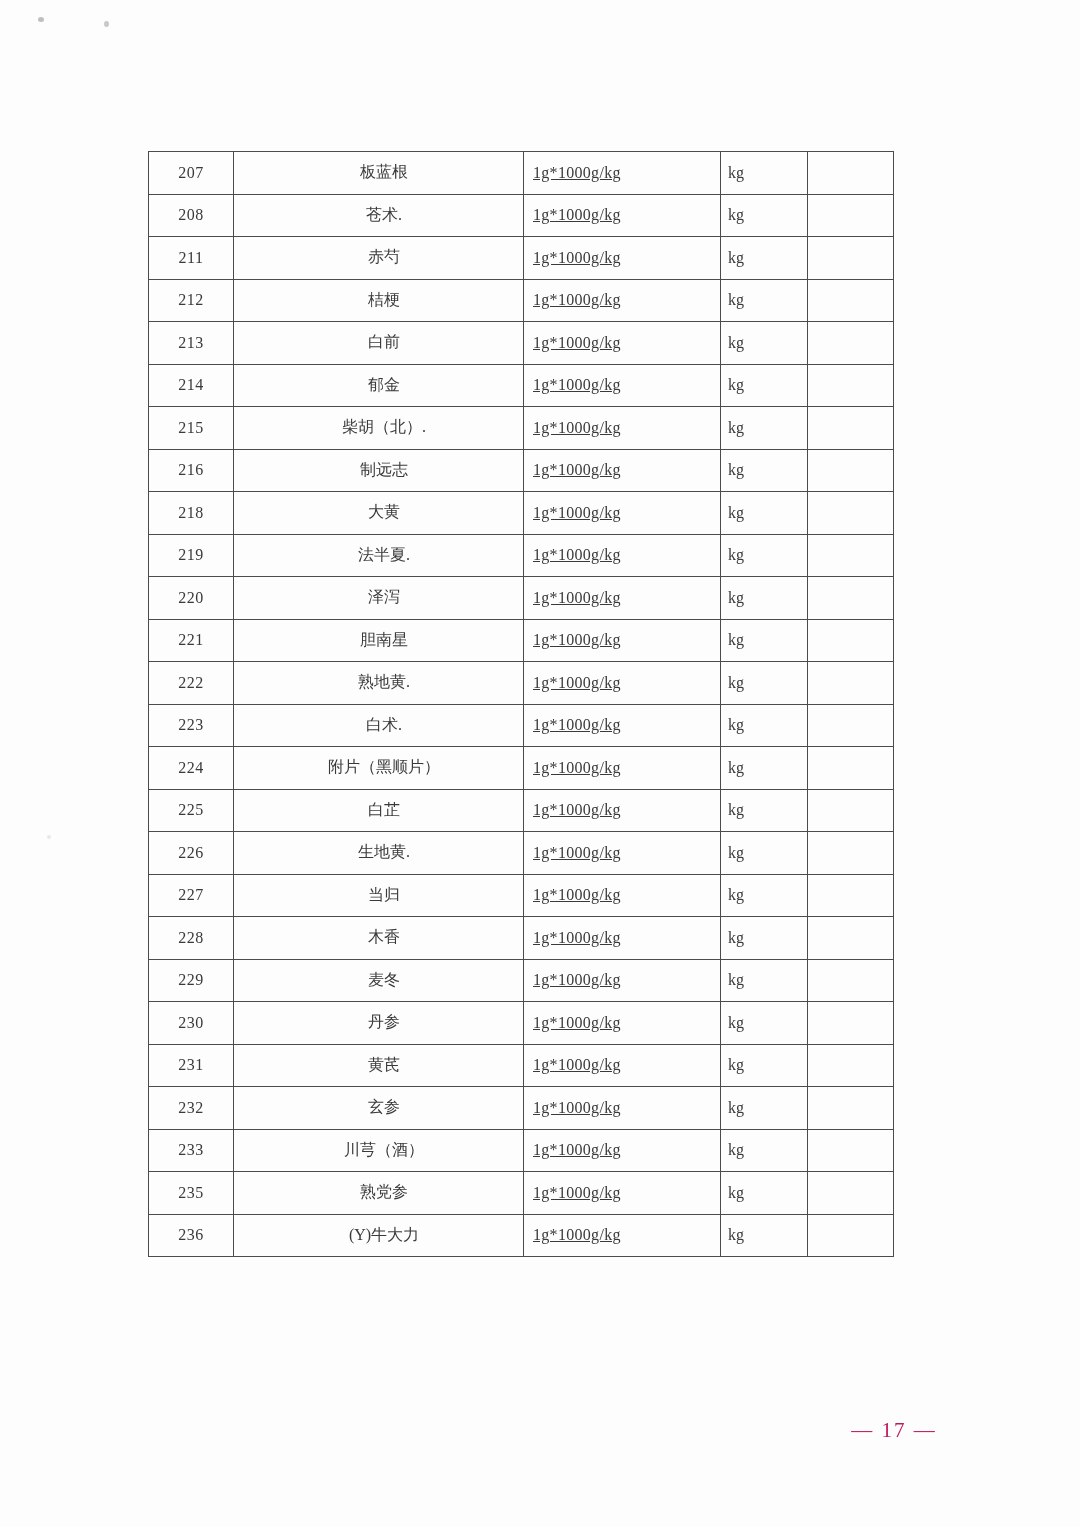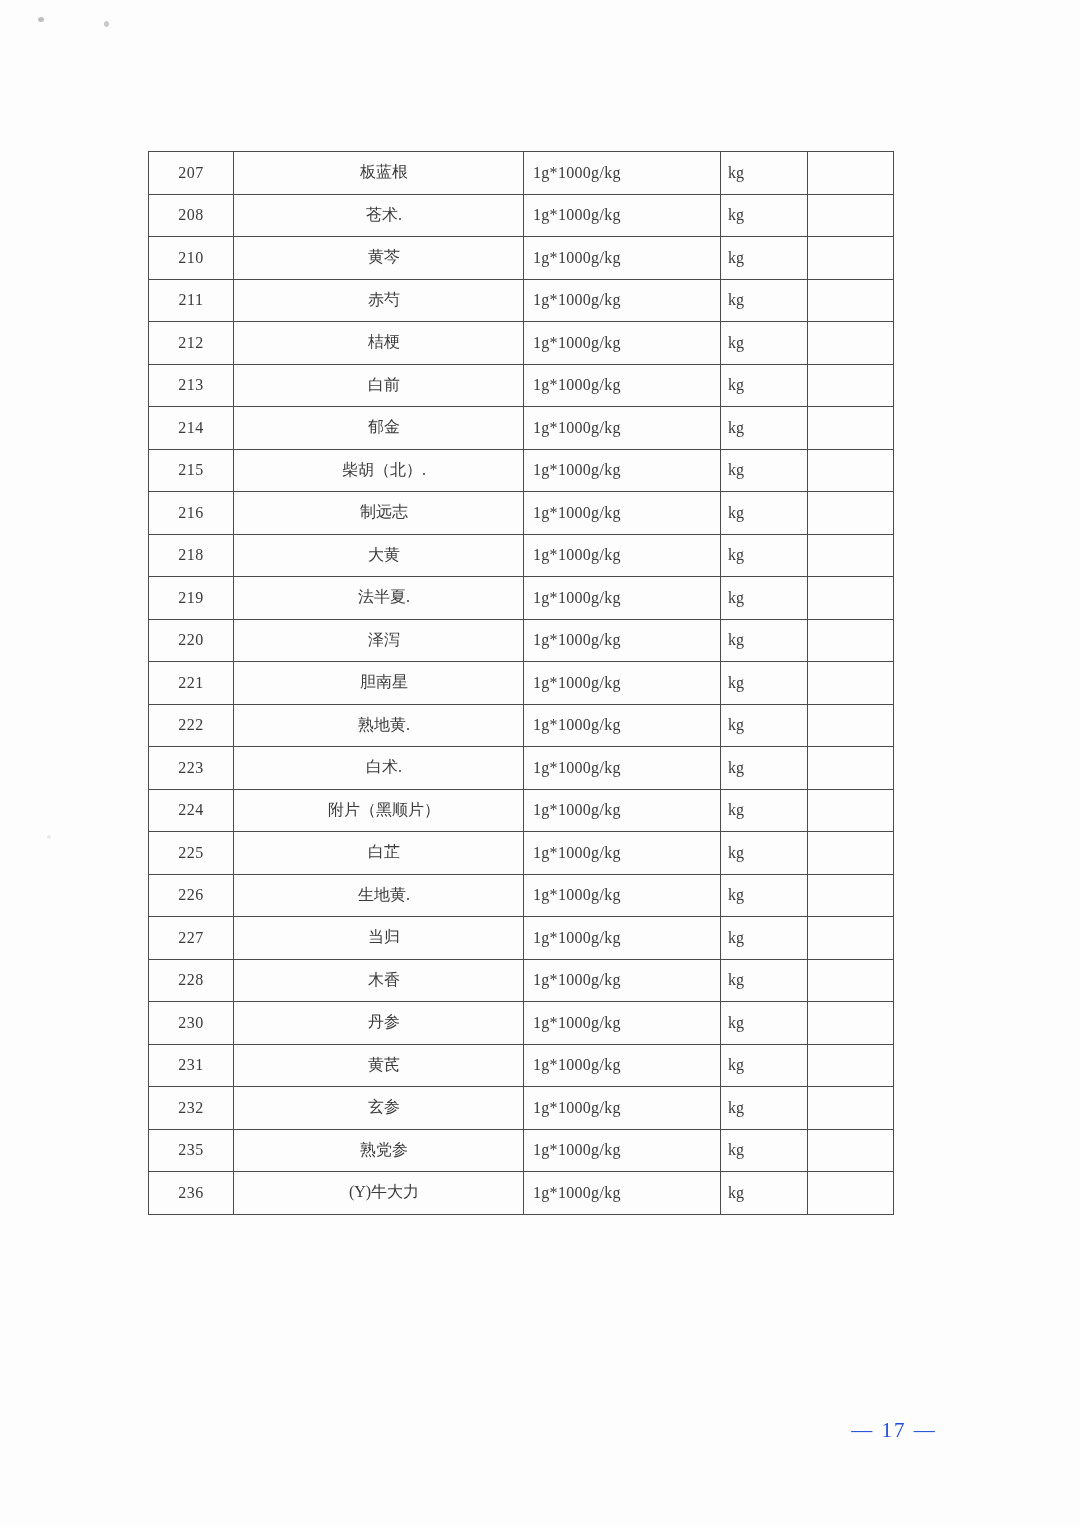--- a/index.html
+++ b/index.html
@@ -42,31 +42,31 @@
     white-space: nowrap;
   }
   .doc-table col.c-no   { width: 85px; }
   .doc-table col.c-name { width: 290px; }
   .doc-table col.c-spec { width: 197px; }
   .doc-table col.c-unit { width: 87px; }
   .doc-table col.c-blank{ width: 86px; }
 
   td.cell-no   { text-align: center; letter-spacing: .5px; }
   td.cell-name { padding-left: 12px; text-align: center; }
-  td.cell-spec { padding-left: 9px; letter-spacing: .3px; }
+  td.cell-spec { padding-left: 9px; letter-spacing: .3px; text-decoration: underline; }
   td.cell-unit { padding-left: 7px; }
 
   .page-footer {
     position: absolute;
     left: 838px;
     top: 1418px;
     width: 112px;
     text-align: center;
     font-size: 21px;
-    color: #1d4ed8;
+    color: #be185d;
     letter-spacing: 2px;
     white-space: nowrap;
   }
 </style>
 </head>
 <body>
 
 <div class="scan-speck" id="speck-1"></div>
 <div class="scan-speck" id="speck-2"></div>
 <div class="scan-speck" id="speck-3"></div>
@@ -88,27 +88,20 @@
     <td class="cell-blank"></td>
   </tr>
       <tr>
     <td class="cell-no">208</td>
     <td class="cell-name">苍术.</td>
     <td class="cell-spec">1g*1000g/kg</td>
     <td class="cell-unit">kg</td>
     <td class="cell-blank"></td>
   </tr>
       <tr>
-    <td class="cell-no">210</td>
-    <td class="cell-name">黄芩</td>
-    <td class="cell-spec">1g*1000g/kg</td>
-    <td class="cell-unit">kg</td>
-    <td class="cell-blank"></td>
-  </tr>
-      <tr>
     <td class="cell-no">211</td>
     <td class="cell-name">赤芍</td>
     <td class="cell-spec">1g*1000g/kg</td>
     <td class="cell-unit">kg</td>
     <td class="cell-blank"></td>
   </tr>
       <tr>
     <td class="cell-no">212</td>
     <td class="cell-name">桔梗</td>
     <td class="cell-spec">1g*1000g/kg</td>
@@ -214,20 +207,27 @@
     <td class="cell-blank"></td>
   </tr>
       <tr>
     <td class="cell-no">228</td>
     <td class="cell-name">木香</td>
     <td class="cell-spec">1g*1000g/kg</td>
     <td class="cell-unit">kg</td>
     <td class="cell-blank"></td>
   </tr>
       <tr>
+    <td class="cell-no">229</td>
+    <td class="cell-name">麦冬</td>
+    <td class="cell-spec">1g*1000g/kg</td>
+    <td class="cell-unit">kg</td>
+    <td class="cell-blank"></td>
+  </tr>
+      <tr>
     <td class="cell-no">230</td>
     <td class="cell-name">丹参</td>
     <td class="cell-spec">1g*1000g/kg</td>
     <td class="cell-unit">kg</td>
     <td class="cell-blank"></td>
   </tr>
       <tr>
     <td class="cell-no">231</td>
     <td class="cell-name">黄芪</td>
     <td class="cell-spec">1g*1000g/kg</td>
@@ -235,20 +235,27 @@
     <td class="cell-blank"></td>
   </tr>
       <tr>
     <td class="cell-no">232</td>
     <td class="cell-name">玄参</td>
     <td class="cell-spec">1g*1000g/kg</td>
     <td class="cell-unit">kg</td>
     <td class="cell-blank"></td>
   </tr>
       <tr>
+    <td class="cell-no">233</td>
+    <td class="cell-name">川芎（酒）</td>
+    <td class="cell-spec">1g*1000g/kg</td>
+    <td class="cell-unit">kg</td>
+    <td class="cell-blank"></td>
+  </tr>
+      <tr>
     <td class="cell-no">235</td>
     <td class="cell-name">熟党参</td>
     <td class="cell-spec">1g*1000g/kg</td>
     <td class="cell-unit">kg</td>
     <td class="cell-blank"></td>
   </tr>
       <tr>
     <td class="cell-no">236</td>
     <td class="cell-name">(Y)牛大力</td>
     <td class="cell-spec">1g*1000g/kg</td>

